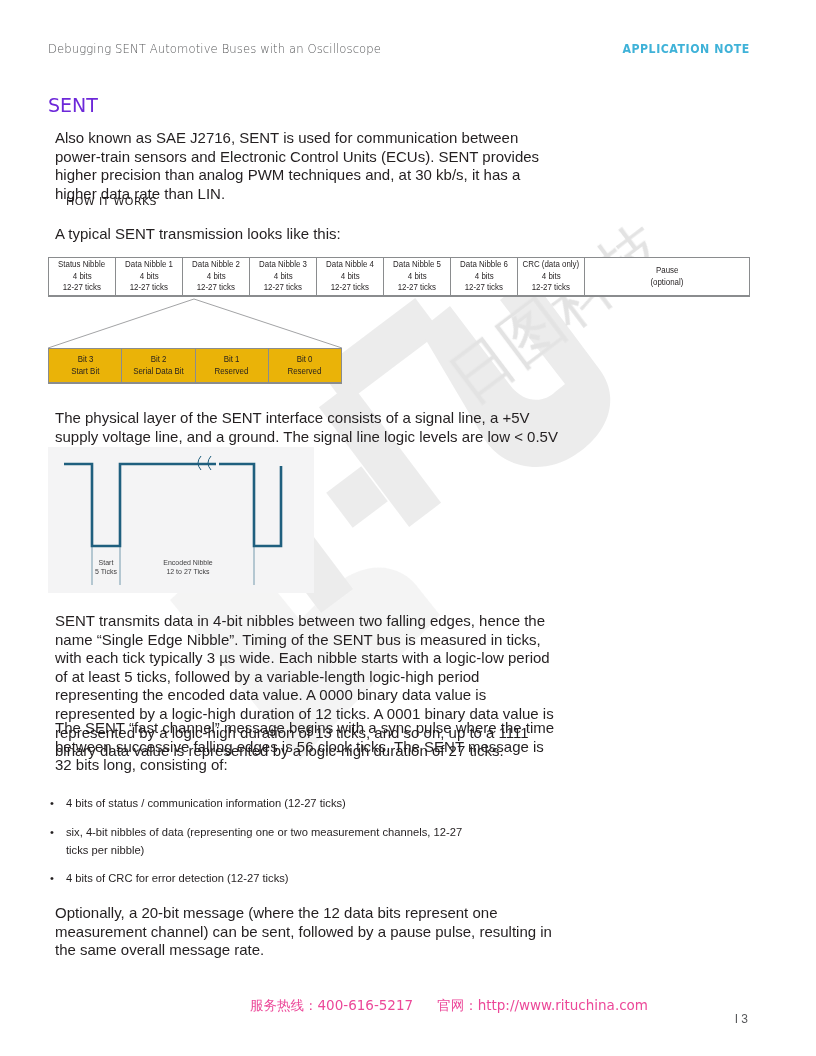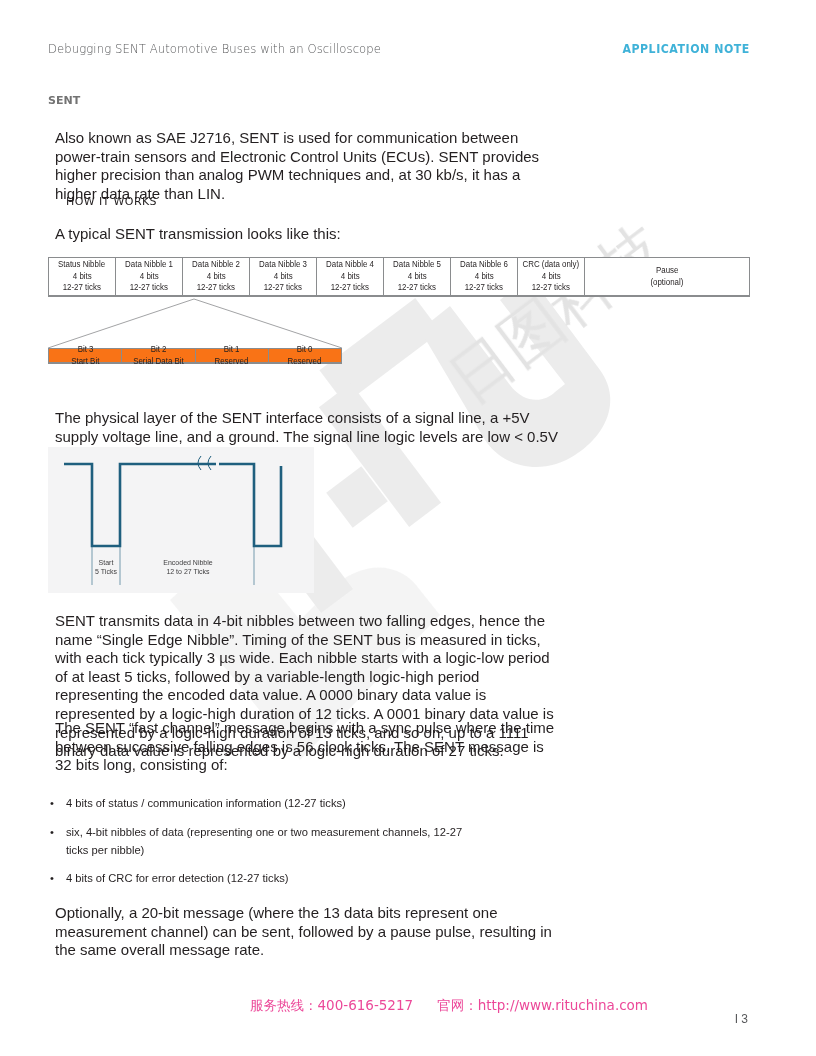--- a/index.html
+++ b/index.html
@@ -2,33 +2,33 @@
 <html><head>
 <meta charset="utf-8">
 <style>
   html, body { margin: 0; padding: 0; background: #ffffff; }
   body { width: 816px; height: 1056px; position: relative; overflow: hidden;
          font-family: "Liberation Sans", sans-serif; color: #231f20; }
   .header-title { position: absolute; left: 48px; top: 41px; font-size: 12.5px; color: #58595b;
                   font-family: "DejaVu Sans", sans-serif; font-weight: 300; letter-spacing: 0.1px; transform: scaleX(0.93); transform-origin: left; }
   .header-tag { position: absolute; right: 66px; top: 41px; font-size: 12.5px; color: #3fb2d8;
                 font-family: "DejaVu Sans", sans-serif; font-weight: bold; letter-spacing: 0.6px; transform: scaleX(0.88); transform-origin: right; }
-  .h1 { position: absolute; left: 48px; top: 94px; font-size: 11px; color: #737373;
-        font-family: "DejaVu Sans", sans-serif; font-weight: bold; }
+  .h1 { position: absolute; left: 48px; top: 94px; font-size: 19px; color: #6d28d9;
+        font-family: "DejaVu Sans", sans-serif; font-weight: normal; }
   .p { position: absolute; left: 48px; font-size: 15px; line-height: 18.6px; color: #231f20; margin: 7px; width: 500px; }
   .h2 { position: absolute; left: 48px; top: 195px; font-size: 11px; color: #231f20;
         font-family: "DejaVu Sans", sans-serif; letter-spacing: 0.4px; margin-left: 18px; }
   .frame-table { position: absolute; left: 48px; top: 257px; height: 40px; width: 702px; display: flex;
                  border: 1px solid #8a8c8e; border-bottom-width: 2px; box-sizing: border-box; background: #fff; }
   .cell { border-left: 1px solid #8a8c8e; display: flex; flex-direction: column; justify-content: center; align-items: center;
           font-size: 8.6px; line-height: 11.5px; color: #231f20; text-align: center; font-family: "Liberation Sans Narrow","Liberation Sans", sans-serif; }
   .cell:first-child { border-left: none; }
   .cell span { display: block; transform: scaleX(0.92); }
-  .bits-table { position: absolute; left: 48px; top: 348px; height: 16px; width: 294px; display: flex;
-                border: 1px solid #8a8c8e; border-bottom-width: 2px; box-sizing: border-box; background: #f97316; }
+  .bits-table { position: absolute; left: 48px; top: 348px; height: 36px; width: 294px; display: flex;
+                border: 1px solid #8a8c8e; border-bottom-width: 2px; box-sizing: border-box; background: #eab308; }
   .bits-table .cell { flex: 1; }
   .expand-svg { position: absolute; left: 0; top: 0; pointer-events: none; }
   .wave-box { position: absolute; left: 48px; top: 447px; width: 266px; height: 146px; background: #f4f4f5; }
   .wave-label { position: absolute; font-size: 7px; line-height: 8.5px; color: #414042; text-align: center; }
   ul.bullets { position: absolute; left: 48px; margin: 0; padding: 0; list-style: none; width: 520px; }
   ul.bullets li { position: relative; padding-left: 18px; font-size: 11.2px; line-height: 18.6px; color: #231f20; margin-bottom: 9px; }
   ul.bullets li::before { content: "\2022"; position: absolute; left: 2px; top: 0; }
   .footer { position: absolute; left: 250px; top: 997px; font-size: 13.5px; color: #ec4899; font-weight: normal;
             font-family: "DejaVu Sans", sans-serif; }
   .footer .gap { display: inline-block; width: 24px; }
@@ -155,18 +155,18 @@
 
 <p class="p" style="top:605px; width:500px;">SENT transmits data in 4-bit nibbles between two falling edges, hence the name “Single Edge Nibble”. Timing of the SENT bus is measured in ticks, with each tick typically 3 µs wide. Each nibble starts with a logic-low period of at least 5 ticks, followed by a variable-length logic-high period representing the encoded data value. A 0000 binary data value is represented by a logic-high duration of 12 ticks. A 0001 binary data value is represented by a logic-high duration of 13 ticks, and so on, up to a 1111 binary data value is represented by a logic-high duration of 27 ticks.</p>
 <p class="p" style="top:712px; width:500px;">The SENT “fast channel” message begins with a sync pulse where the time between successive falling edges is 56 clock ticks. The SENT message is 32 bits long, consisting of:</p>
 
 <ul class="bullets" style="top:794px;">
   <li>4 bits of status / communication information (12-27 ticks)</li>
   <li style="width:420px;margin-top:10px;">six, 4-bit nibbles of data (representing one or two measurement channels, 12-27 ticks per nibble)</li>
   <li>4 bits of CRC for error detection (12-27 ticks)</li>
 </ul>
 
-<p class="p" style="top:897px; width:500px;">Optionally, a 20-bit message (where the 13 data bits represent one measurement channel) can be sent, followed by a pause pulse, resulting in the same overall message rate.</p>
+<p class="p" style="top:897px; width:500px;">Optionally, a 20-bit message (where the 12 data bits represent one measurement channel) can be sent, followed by a pause pulse, resulting in the same overall message rate.</p>
 
 <div class="footer">
   <span>服务热线：400-616-5217</span><span class="gap"></span><span>官网：http://www.rituchina.com</span>
 </div>
 <div class="page-num">I  3</div>
 
 </body></html>

